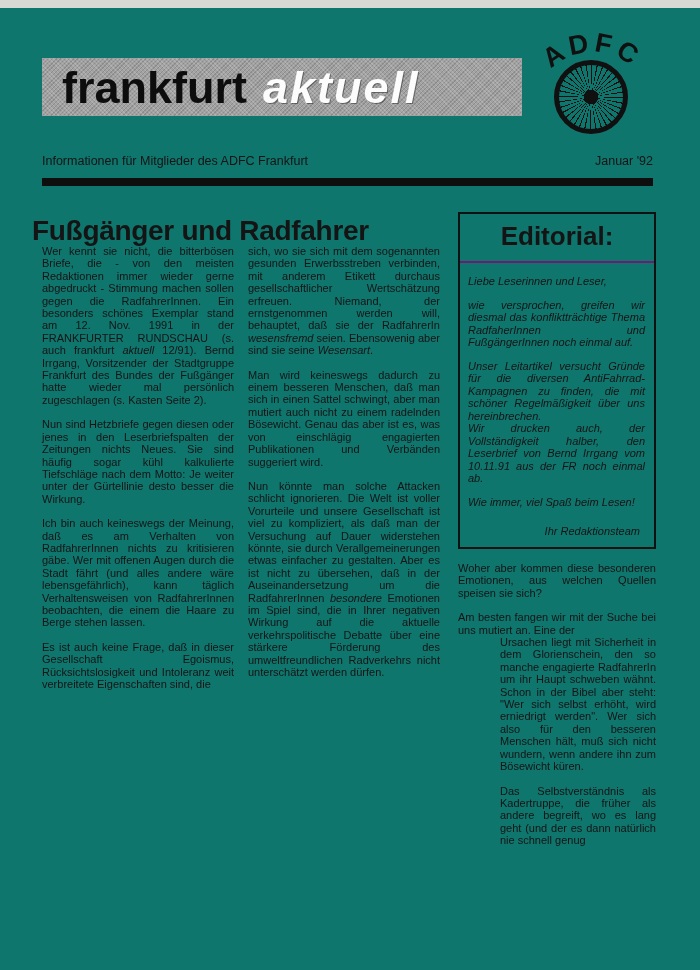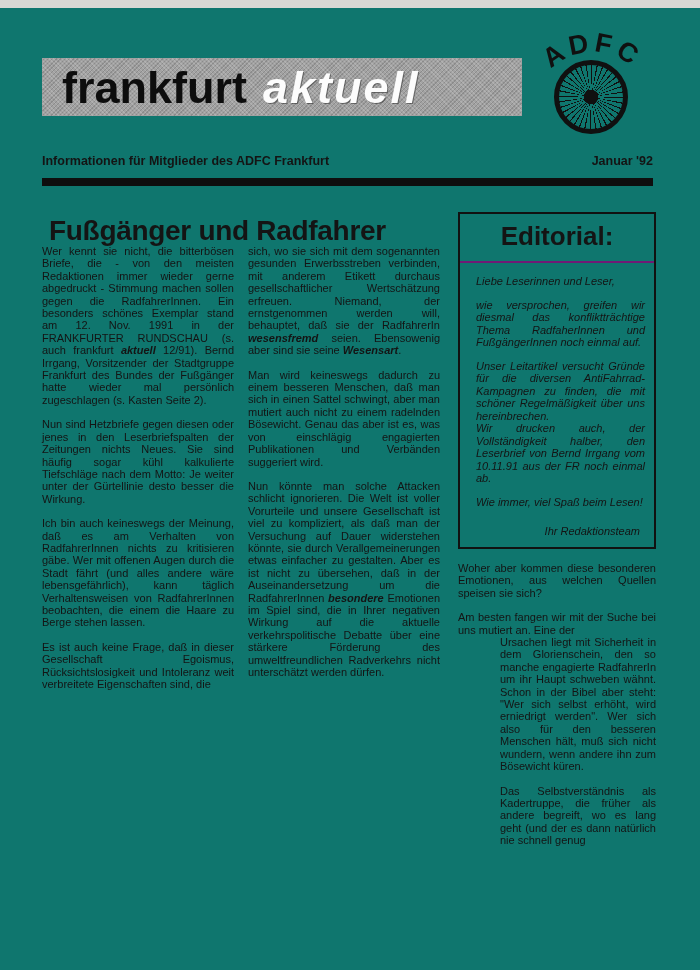--- a/index.html
+++ b/index.html
@@ -33,44 +33,44 @@
   .wheel{
     position:absolute;left:16px;top:48px;width:64px;height:64px;border-radius:50%;
     border:5px solid #101010;
     background:
       radial-gradient(circle at center, #101010 0 7px, rgba(0,0,0,0) 7.5px),
       repeating-conic-gradient(#101010 0deg 2.2deg, rgba(0,0,0,0) 2.2deg 10deg);
   }
   .subline{
     position:absolute;left:42px;top:146px;width:611px;
     display:flex;justify-content:space-between;align-items:baseline;
-    font-size:12.5px;font-weight:bold;
+    font-size:12.5px;font-weight:normal;
   }
   .rule{position:absolute;left:42px;top:170px;width:611px;height:8px;background:#0e0e0e;}
   
   .headline{
-    position:absolute;left:49px;top:188px;
+    position:absolute;left:32px;top:188px;
     font-size:28px;font-weight:bold;letter-spacing:-.3px;
   }
   .col{position:absolute;top:237px;font-size:11px;line-height:12.4px;}
   .col p, .after p{margin:0 0 12px 0;text-align:justify;}
   #col1{left:42px;width:192px;}
   #col2{left:248px;width:192px;}
   .col3{position:absolute;left:458px;top:204px;width:198px;}
-  .bi{font-weight:bold;font-style:italic;}
+  .bi{font-weight:normal;font-style:italic;}
   p.nogap{margin-bottom:0 !important;}
   p.indent{margin-left:42px;}
   
   .editorial{border:2px solid #111;}
   .ed-title{
     text-align:center;font-size:26px;font-weight:bold;
     padding:7px 0 9px 0;border-bottom:2px solid #701a75;
   }
   .ed-body{
-    padding:12px 9px 6px 16px;font-style:italic;
+    padding:12px 9px 6px 8px;font-style:italic;
     font-size:11px;line-height:12.5px;
   }
   .ed-body p{margin:0 0 11px 0;text-align:justify;white-space:pre-line;}
   .ed-signoff{text-align:right;padding:0 14px 10px 0;font-style:italic;font-size:11px;}
   .after{margin-top:13px;font-size:11px;line-height:12.4px;}
 </style>
 </head>
 <body>
 
 <div class="page">

